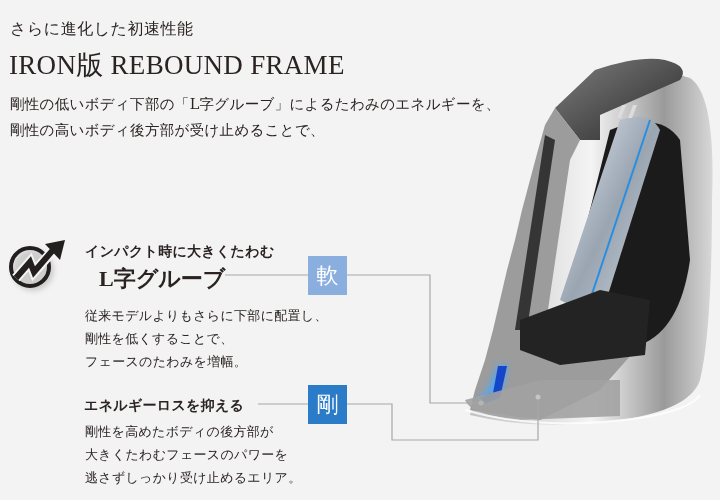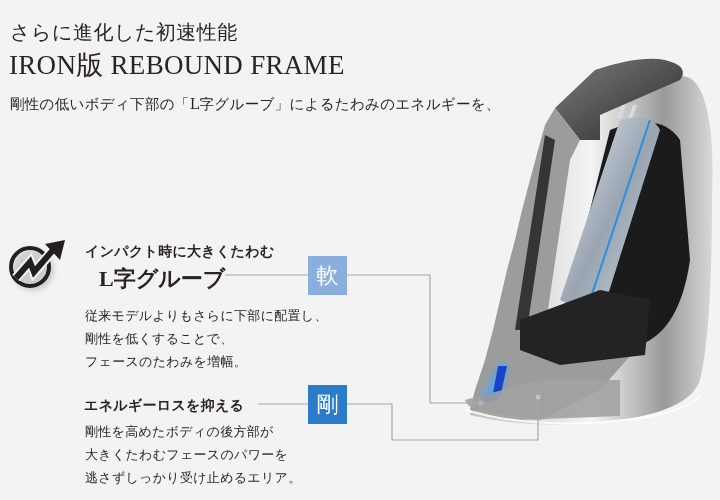--- a/index.html
+++ b/index.html
@@ -5,21 +5,21 @@
   html, body { margin: 0; padding: 0; }
   body {
     width: 720px; height: 500px; overflow: hidden;
     background: #f3f3f3;
     font-family: "DejaVu Serif", "Liberation Serif", serif;
     color: #2a2322;
     position: relative;
   }
   .abs { position: absolute; }
   .subtitle {
-    left: 10px; top: 19px; font-size: 20px; letter-spacing: 0.5px; white-space: nowrap;
+    left: 10px; top: 19px; font-size: 16px; letter-spacing: 0.5px; white-space: nowrap;
   }
   .title {
     left: 9px; top: 47px; font-size: 27px; letter-spacing: 0.3px; white-space: nowrap;
     font-family: "Liberation Serif", "DejaVu Serif", serif;
   }
   .intro {
     left: 10px; top: 91px; font-size: 14.5px; line-height: 26px; letter-spacing: 0.3px;
   }
   .intro div { white-space: nowrap; }
 
@@ -54,20 +54,21 @@
   .lines { left: 0; top: 0; width: 720px; height: 500px; pointer-events: none; }
   .club { left: 430px; top: 40px; width: 290px; height: 420px; }
 </style>
 </head>
 <body>
 
 <div class="abs subtitle">さらに進化した初速性能</div>
 <div class="abs title">IRON版 REBOUND FRAME</div>
 <div class="abs intro">
   <div>剛性の低いボディ下部の「L字グルーブ」によるたわみのエネルギーを、</div>
+  <div>剛性の高いボディ後方部が受け止めることで、</div>
 </div>
 
 <svg class="abs club" viewBox="430 40 290 420" xmlns="http://www.w3.org/2000/svg">
   <defs>
     <linearGradient id="topG" x1="0" y1="0" x2="1" y2="1">
       <stop offset="0" stop-color="#7d7d7d"></stop>
       <stop offset="0.6" stop-color="#4a4a4a"></stop>
       <stop offset="1" stop-color="#2a2a2a"></stop>
     </linearGradient>
     <linearGradient id="chromeG" x1="0" y1="0" x2="1" y2="0">

